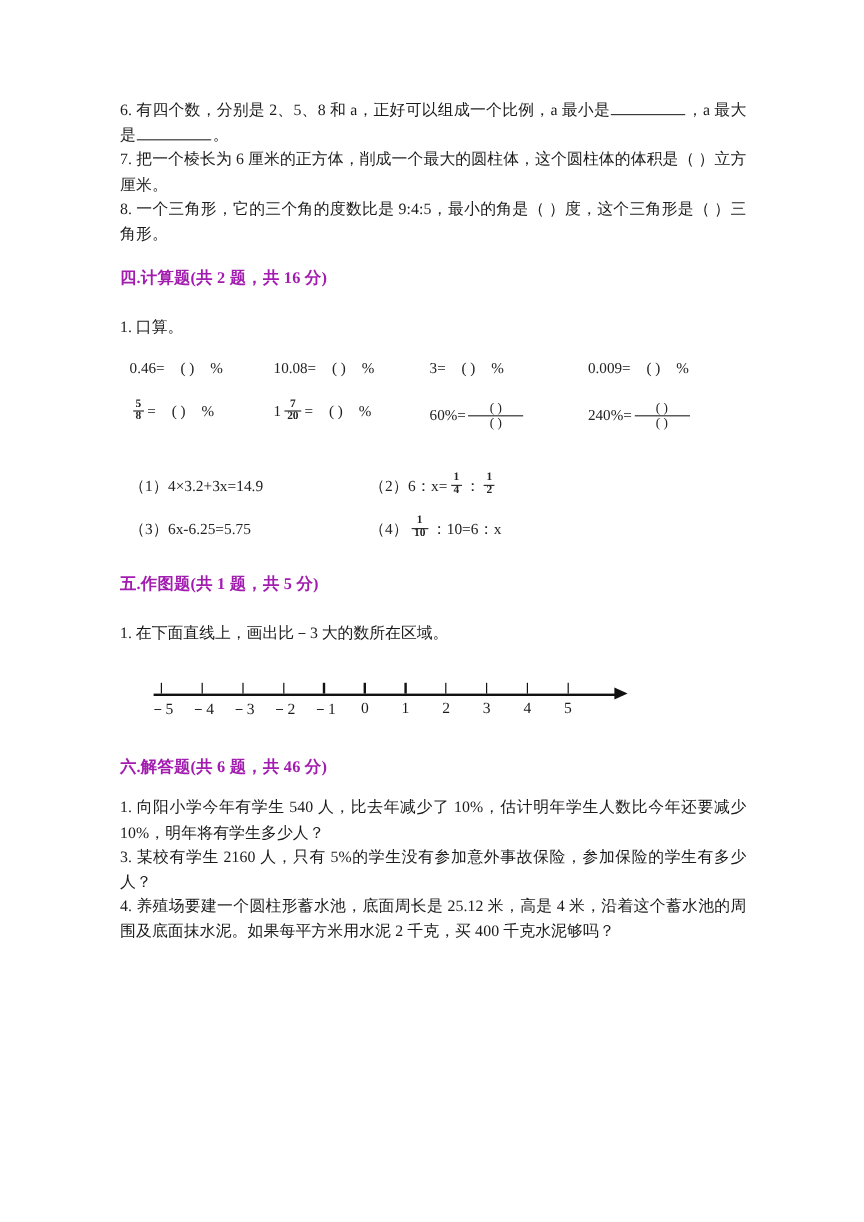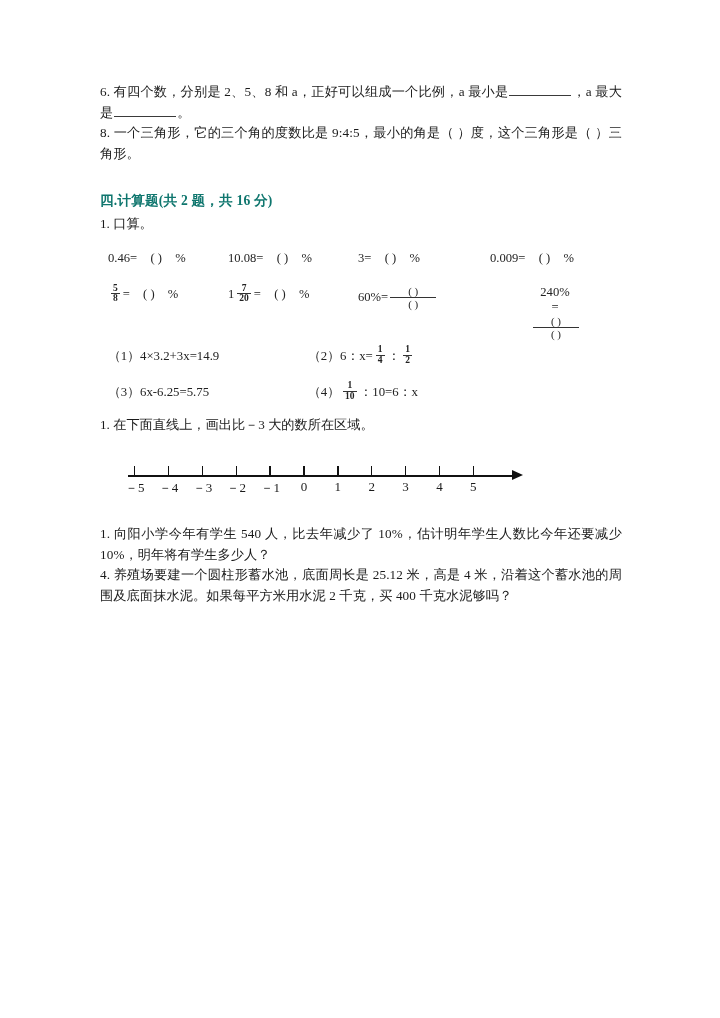--- a/index.html
+++ b/index.html
@@ -44,29 +44,29 @@
     display: inline-block;
     border-bottom: 1px solid #3a3a3a;
     width: 62px;
     height: 12px;
     vertical-align: baseline;
     margin: 0 1px;
   }
   .section-head {
     font-weight: bold;
     font-size: 13.6px;
-    color: #0f766e;
-    margin-top: 28px;
+    color: #a21caf;
+    margin-top: 18px;
     margin-bottom: 2px;
     letter-spacing: 0.2px;
   }
   .sub-item {
     font-size: 13.2px;
     line-height: 20.5px;
-    margin-top: 4px;
+    margin-top: 22px;
     color: #1a1a1a;
   }
   
   .calc-rows {
     margin-top: 16px;
     padding-left: 8px;
   }
   .calc-row {
     display: flex;
     align-items: flex-start;
@@ -79,21 +79,21 @@
     align-items: center;
     white-space: nowrap;
   }
   .calc-row.row1 .calc-cell:nth-child(1) { width: 120px; }
   .calc-row.row1 .calc-cell:nth-child(2) { width: 130px; }
   .calc-row.row1 .calc-cell:nth-child(3) { width: 132px; }
   .calc-row.row1 .calc-cell:nth-child(4) { width: 130px; }
   .calc-row.row2 .calc-cell:nth-child(1) { width: 120px; }
   .calc-row.row2 .calc-cell:nth-child(2) { width: 130px; }
   .calc-row.row2 .calc-cell:nth-child(3) { width: 132px; }
-  .calc-row.row2 .calc-cell:nth-child(4) { width: 130px; flex-direction: column; }
+  .calc-row.row2 .calc-cell:nth-child(4) { width: 130px; }
   .paren-blank {
     display: inline-block;
     min-width: 38px;
     text-align: center;
   }
   .frac {
     display: inline-flex;
     flex-direction: column;
     align-items: center;
     justify-content: center;
@@ -201,20 +201,21 @@
 </head>
 <body>
 
 <div class="page">
   <div class="content">
 
     <div class="q-block">
       <div class="q-line">
         <span>6. 有四个数，分别是 2、5、8 和 a，正好可以组成一个比例，a 最小是</span><span class="blank-ul"></span><span>，a 最大是</span><span class="blank-ul"></span><span>。</span>
       </div>
+      <div class="q-line">7. 把一个棱长为 6 厘米的正方体，削成一个最大的圆柱体，这个圆柱体的体积是（        ）立方厘米。</div>
       <div class="q-line">8. 一个三角形，它的三个角的度数比是 9:4:5，最小的角是（        ）度，这个三角形是（        ）三角形。</div>
     </div>
 
     <div class="section-head">四.计算题(共 2 题，共 16 分)</div>
     <div class="sub-item">1. 口算。</div>
 
     <div class="calc-rows">
       <div class="calc-row row1">
         <span class="calc-cell">
           <span>0.46=</span>
@@ -312,20 +313,21 @@
           <span>（4）</span>
           <span class="frac">
             <span class="num">1</span>
             <span class="den">10</span>
           </span>
           <span>：10=6：x</span>
         </span>
       </div>
     </div>
 
+    <div class="section-head">五.作图题(共 1 题，共 5 分)</div>
     <div class="sub-item">1. 在下面直线上，画出比－3 大的数所在区域。</div>
 
     <div class="numline-wrap">
       <div class="nl-axis"></div>
       <div class="nl-arrow"></div>
       <div id="nl-ticks">
           <div class="nl-tick" style="left: 20px;"></div>
           <div class="nl-label" style="left: 20.7px;">－5</div>
           <div class="nl-tick" style="left: 53.8596px;"></div>
           <div class="nl-label" style="left: 54.5596px;">－4</div>
@@ -343,19 +345,21 @@
           <div class="nl-label" style="left: 257.718px;">2</div>
           <div class="nl-tick" style="left: 290.877px;"></div>
           <div class="nl-label" style="left: 291.577px;">3</div>
           <div class="nl-tick" style="left: 324.737px;"></div>
           <div class="nl-label" style="left: 325.437px;">4</div>
           <div class="nl-tick" style="left: 358.596px;"></div>
           <div class="nl-label" style="left: 359.296px;">5</div>
         </div>
     </div>
 
+    <div class="section-head">六.解答题(共 6 题，共 46 分)</div>
     <div class="ans-list" style="margin-top:15px;">
       <div class="q-line">1. 向阳小学今年有学生 540 人，比去年减少了 10%，估计明年学生人数比今年还要减少 10%，明年将有学生多少人？</div>
+      <div class="q-line">3. 某校有学生 2160 人，只有 5%的学生没有参加意外事故保险，参加保险的学生有多少人？</div>
       <div class="q-line">4. 养殖场要建一个圆柱形蓄水池，底面周长是 25.12 米，高是 4 米，沿着这个蓄水池的周围及底面抹水泥。如果每平方米用水泥 2 千克，买 400 千克水泥够吗？</div>
     </div>
 
   </div>
 </div>
 
 </body></html>

